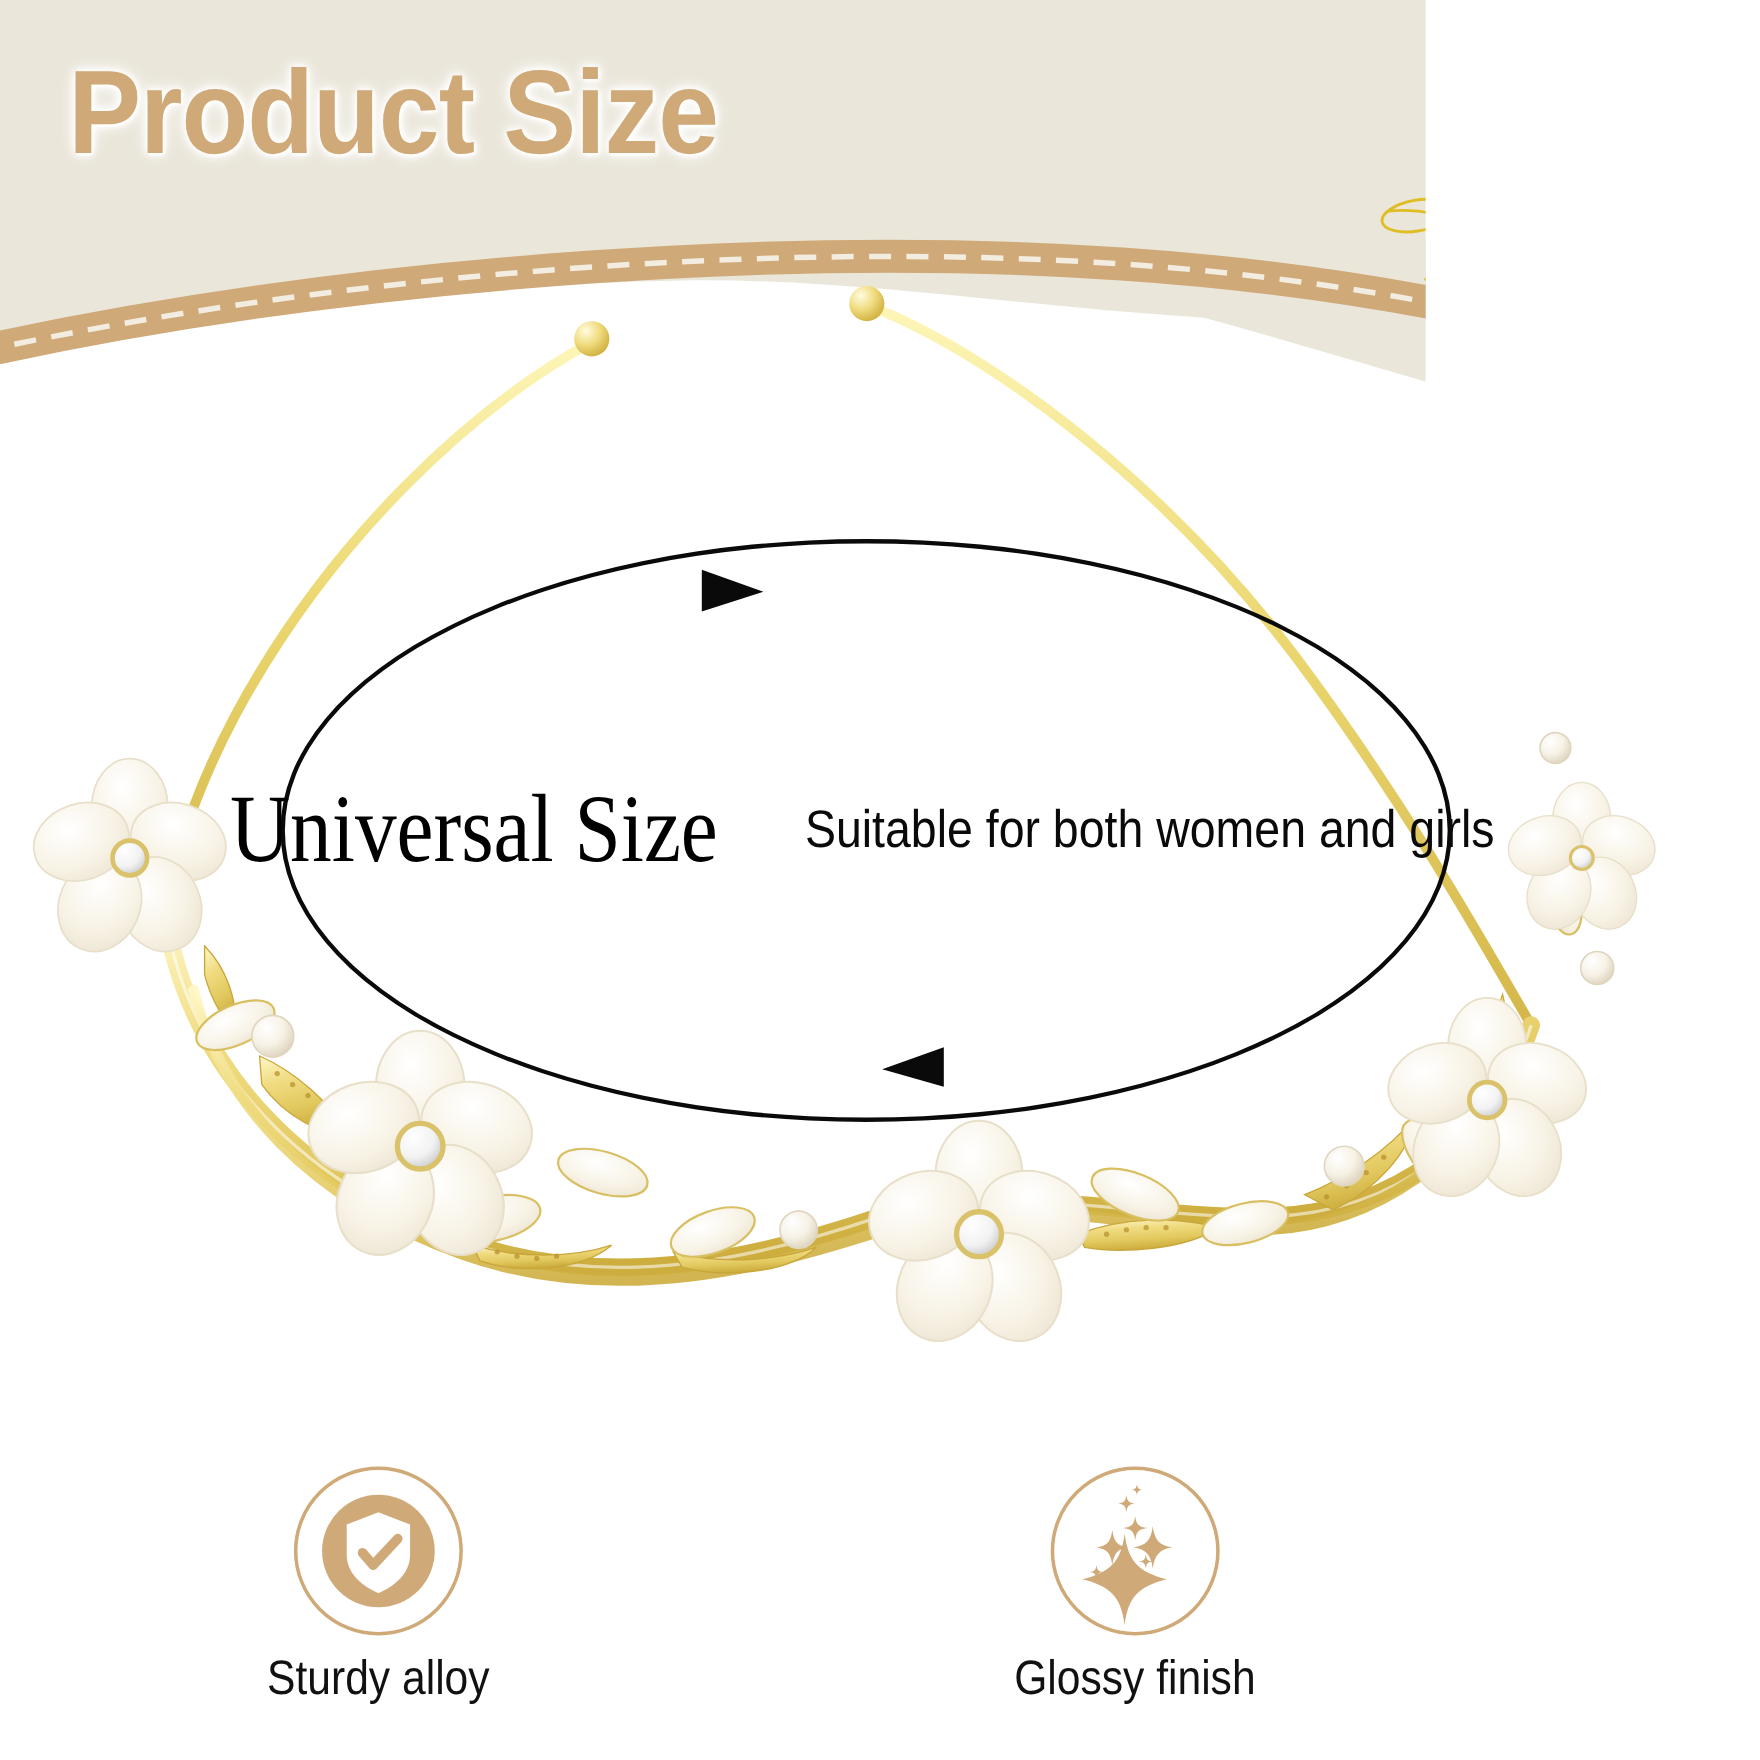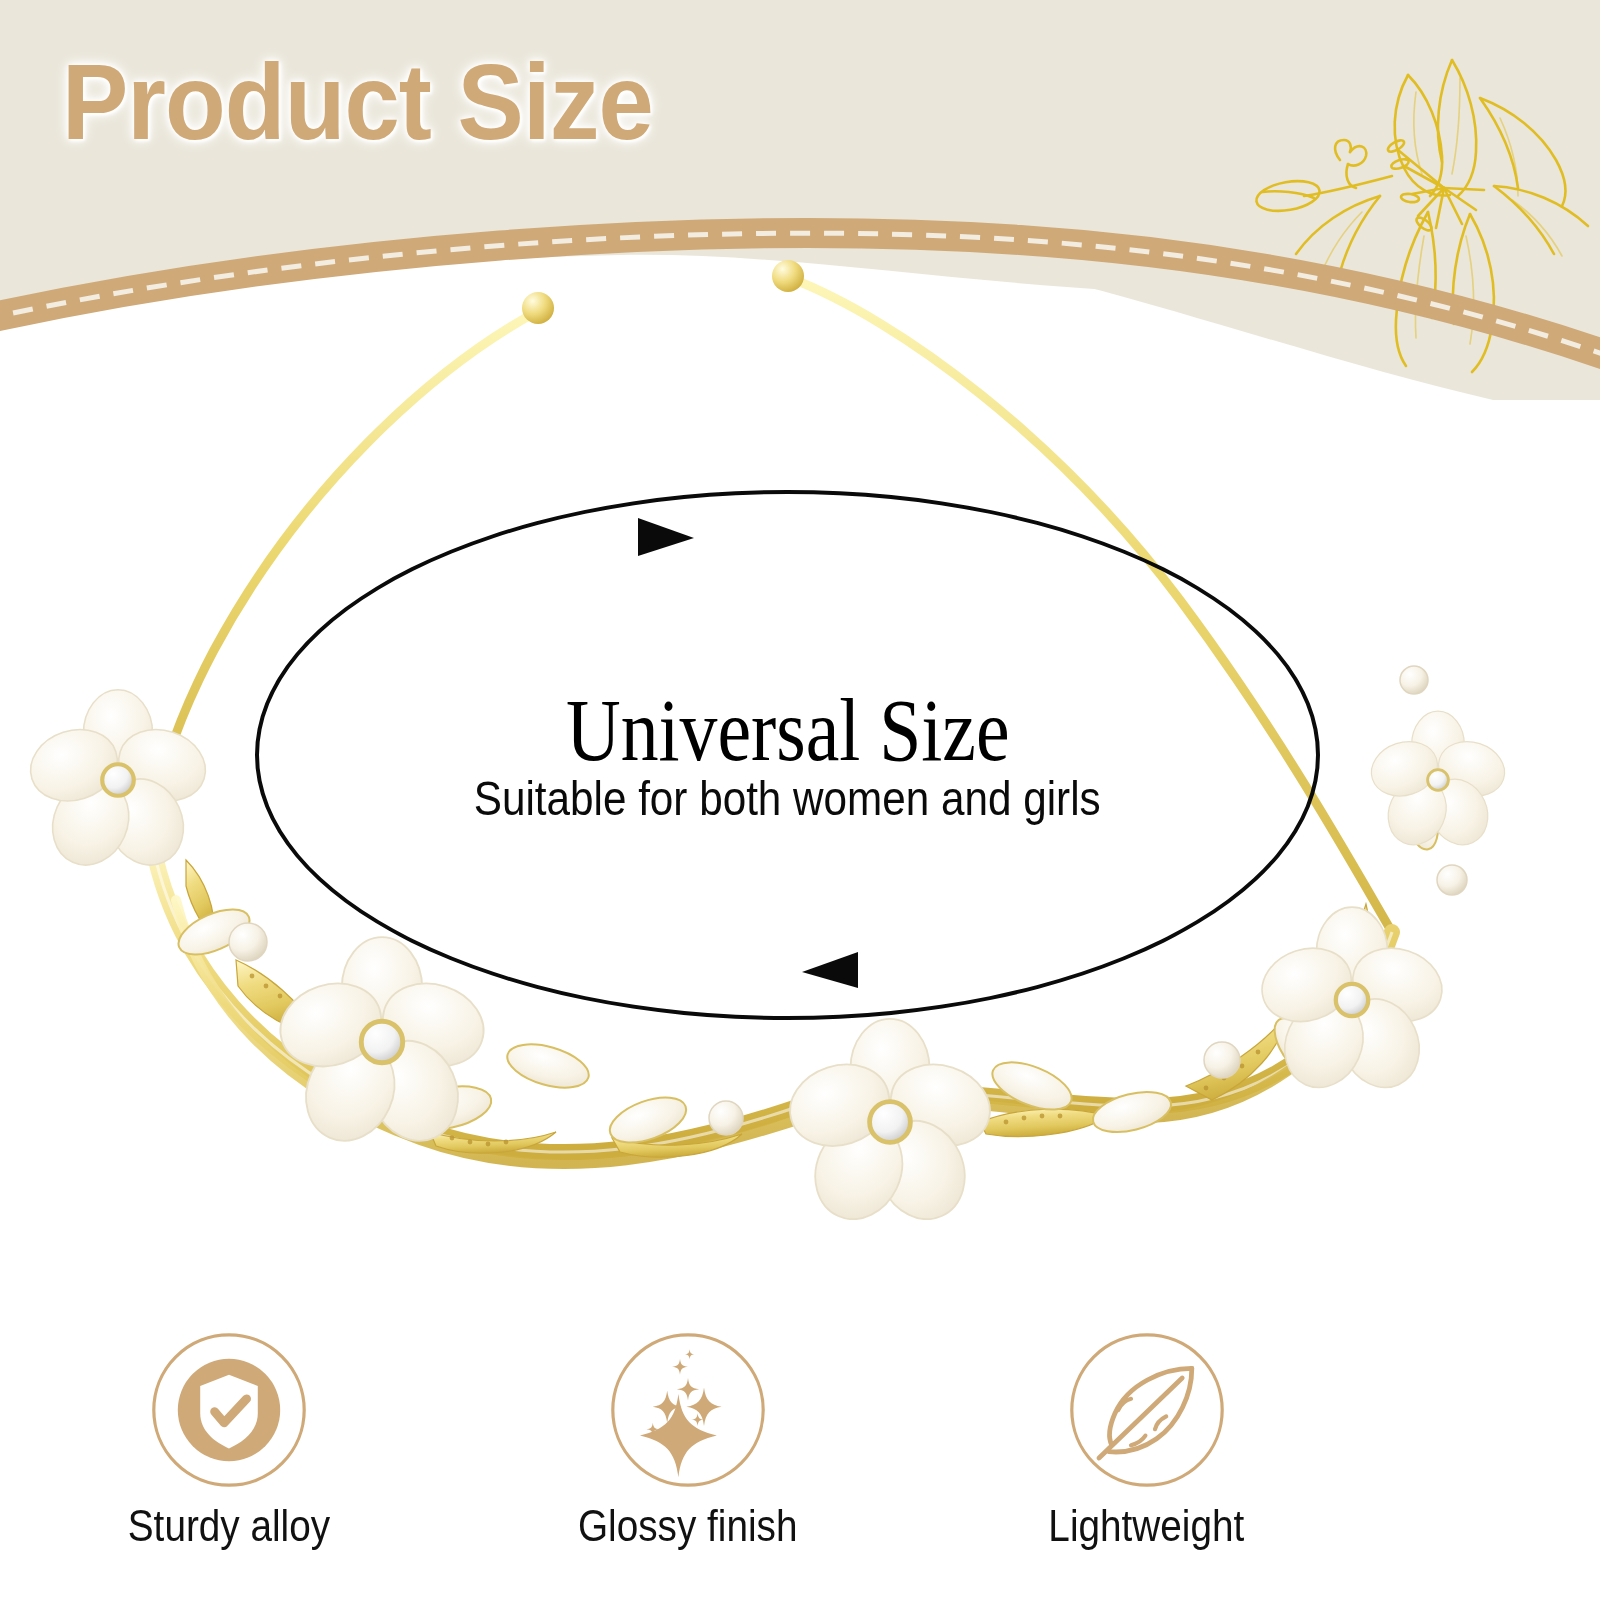--- a/index.html
+++ b/index.html
@@ -14,21 +14,21 @@
     overflow: hidden;
     background: #ffffff;
     font-family: "Liberation Sans", sans-serif;
   }
 
   
   .header-band {
     position: absolute;
     left: 0;
     top: 0;
-    width: 1600px;
+    width: 1296px;
     height: 400px;
     overflow: hidden;
   }
   .header-title {
     position: absolute;
     left: 62px;
     top: 48px;
     font-family: "Liberation Sans", sans-serif;
     font-weight: bold;
     font-size: 108px;
@@ -65,21 +65,21 @@
     background: transparent;
     box-sizing: border-box;
   }
   .ellipse-text {
     position: absolute;
     left: 255px;
     top: 230px;
     width: 1065px;
     height: 530px;
     display: flex;
-    flex-direction: column;
+    flex-direction: row;
     align-items: center;
     justify-content: center;
   }
   .universal-size {
     font-family: "Liberation Serif", serif;
     font-size: 88px;
     font-weight: 400;
     color: #000;
     line-height: 1;
     transform: scaleX(0.86);
@@ -405,28 +405,16 @@
         <path d="M37 38 C38 45 40 47 46 48 C40 49 38 51 37 58 C36 51 34 49 28 48 C34 47 36 45 37 38 Z" fill="#cfa977"></path>
         <path d="M50 30 C50.6 35 52 36.4 57 37 C52 37.6 50.6 39 50 44 C49.4 39 48 37.6 43 37 C48 36.4 49.4 35 50 30 Z" fill="#cfa977"></path>
         <path d="M45 18 C45.4 21.6 46.4 22.6 50 23 C46.4 23.4 45.4 24.4 45 28 C44.6 24.4 43.6 23.4 40 23 C43.6 22.6 44.6 21.6 45 18 Z" fill="#cfa977"></path>
         <path d="M56 52 C56.4 55 57.2 55.8 60 56 C57.2 56.2 56.4 57 56 60 C55.6 57 54.8 56.2 52 56 C54.8 55.8 55.6 55 56 52 Z" fill="#cfa977"></path>
         <path d="M28 58 C28.4 61 29.2 61.8 32 62 C29.2 62.2 28.4 63 28 66 C27.6 63 26.8 62.2 24 62 C26.8 61.8 27.6 61 28 58 Z" fill="#cfa977"></path>
         <path d="M51 12 C51.3 14.4 51.9 15 54 15.2 C51.9 15.5 51.3 16 51 18.4 C50.7 16 50.1 15.5 48 15.2 C50.1 15 50.7 14.4 51 12 Z" fill="#cfa977"></path>
       </svg>
       <div class="feature-label">Glossy finish</div>
     </div>
 
-    <div class="feature">
-      <svg class="feature-icon" viewBox="0 0 100 100">
-        <circle cx="50" cy="50" r="47" fill="none" stroke="#cfa977" stroke-width="2"></circle>
-        <path d="M78 24 C60 24 38 34 30 52 C26 61 26 68 28 72" fill="none" stroke="#cfa977" stroke-width="3" stroke-linecap="round"></path>
-        <path d="M78 24 C78 40 70 58 56 68 C46 75 36 77 26 76" fill="none" stroke="#cfa977" stroke-width="3" stroke-linecap="round"></path>
-        <line x1="20" y1="80" x2="72" y2="30" stroke="#cfa977" stroke-width="3" stroke-linecap="round"></line>
-        <path d="M32 50 C34 46 36 44 40 43" fill="none" stroke="#cfa977" stroke-width="2.6" stroke-linecap="round"></path>
-        <path d="M62 54 C58 56 56 58 55 62" fill="none" stroke="#cfa977" stroke-width="2.6" stroke-linecap="round"></path>
-        <path d="M40 72 C44 71 47 69 49 66" fill="none" stroke="#cfa977" stroke-width="2.6" stroke-linecap="round"></path>
-      </svg>
-      <div class="feature-label">Lightweight</div>
-    </div>
 
   </div>
 
 </div>
 
 </body></html>

